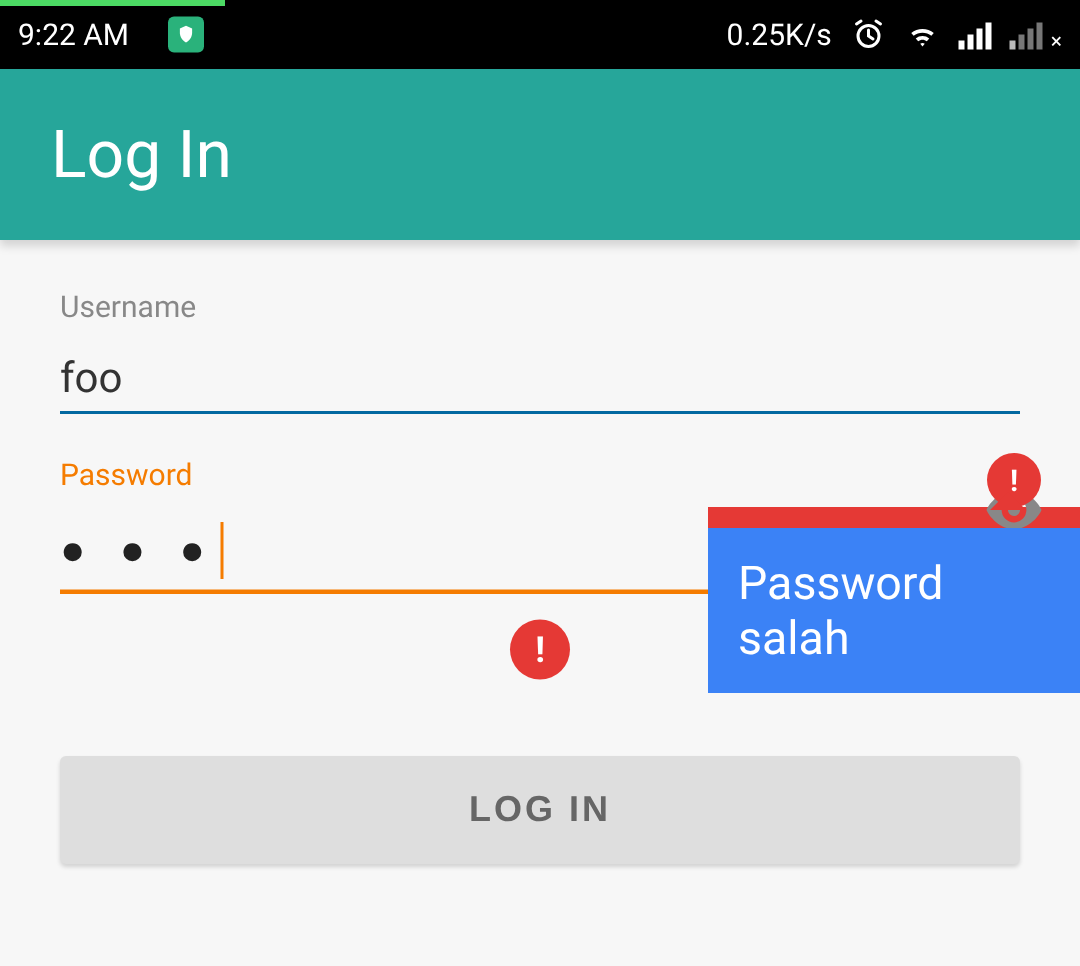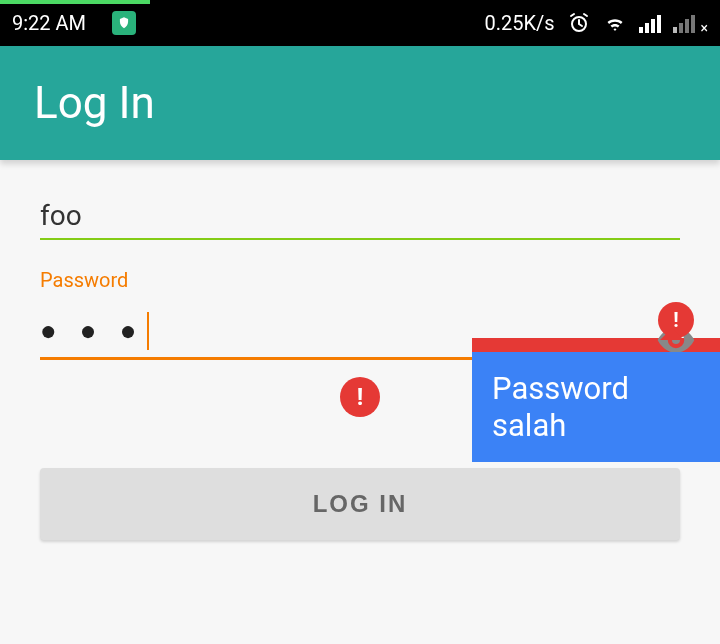--- a/index.html
+++ b/index.html
@@ -54,21 +54,21 @@
     font-size: 44px;
     font-weight: 400;
     box-shadow: 0 4px 6px rgba(0,0,0,0.15);
   }
 
   
   .form { padding: 32px 40px; position: relative; }
   .field { margin-bottom: 28px; position: relative; }
   .label { font-size: 20px; color: #888; margin-bottom: 12px; display: block; }
   .label.active { color: #f57c00; }
-  .input-wrap { display: flex; align-items: center; border-bottom: 2px solid #84cc16; height: 48px; position: relative; }
+  .input-wrap { display: flex; align-items: center; border-bottom: 2px solid #0369a1; height: 48px; position: relative; }
   .input-wrap.active { border-bottom: 3px solid #f57c00; }
   .input-wrap input {
     border: none; outline: none; background: transparent;
     width: 100%; font-size: 28px; color: #333;
     font-family: inherit;
   }
   .pw-dots { font-size: 28px; letter-spacing: 8px; color: #222; }
   .cursor {
     width: 2px; height: 38px; background: #f57c00;
     display: inline-block; vertical-align: middle; margin-left: 2px;
@@ -182,20 +182,21 @@
 
 
 <div class="app-bar">
   <span>Log In</span>
 </div>
 
 
 <div class="form">
 
   <div class="field">
+    <label class="label">Username</label>
     <div class="input-wrap">
       <input type="text" value="foo" style="">
     </div>
   </div>
 
   <div class="field" style="margin-bottom:12px;">
     <label class="label active">Password</label>
     <div class="input-wrap active" style="height:56px;">
       <span class="pw-dots">● ● ●</span>
       <span class="cursor"></span>

